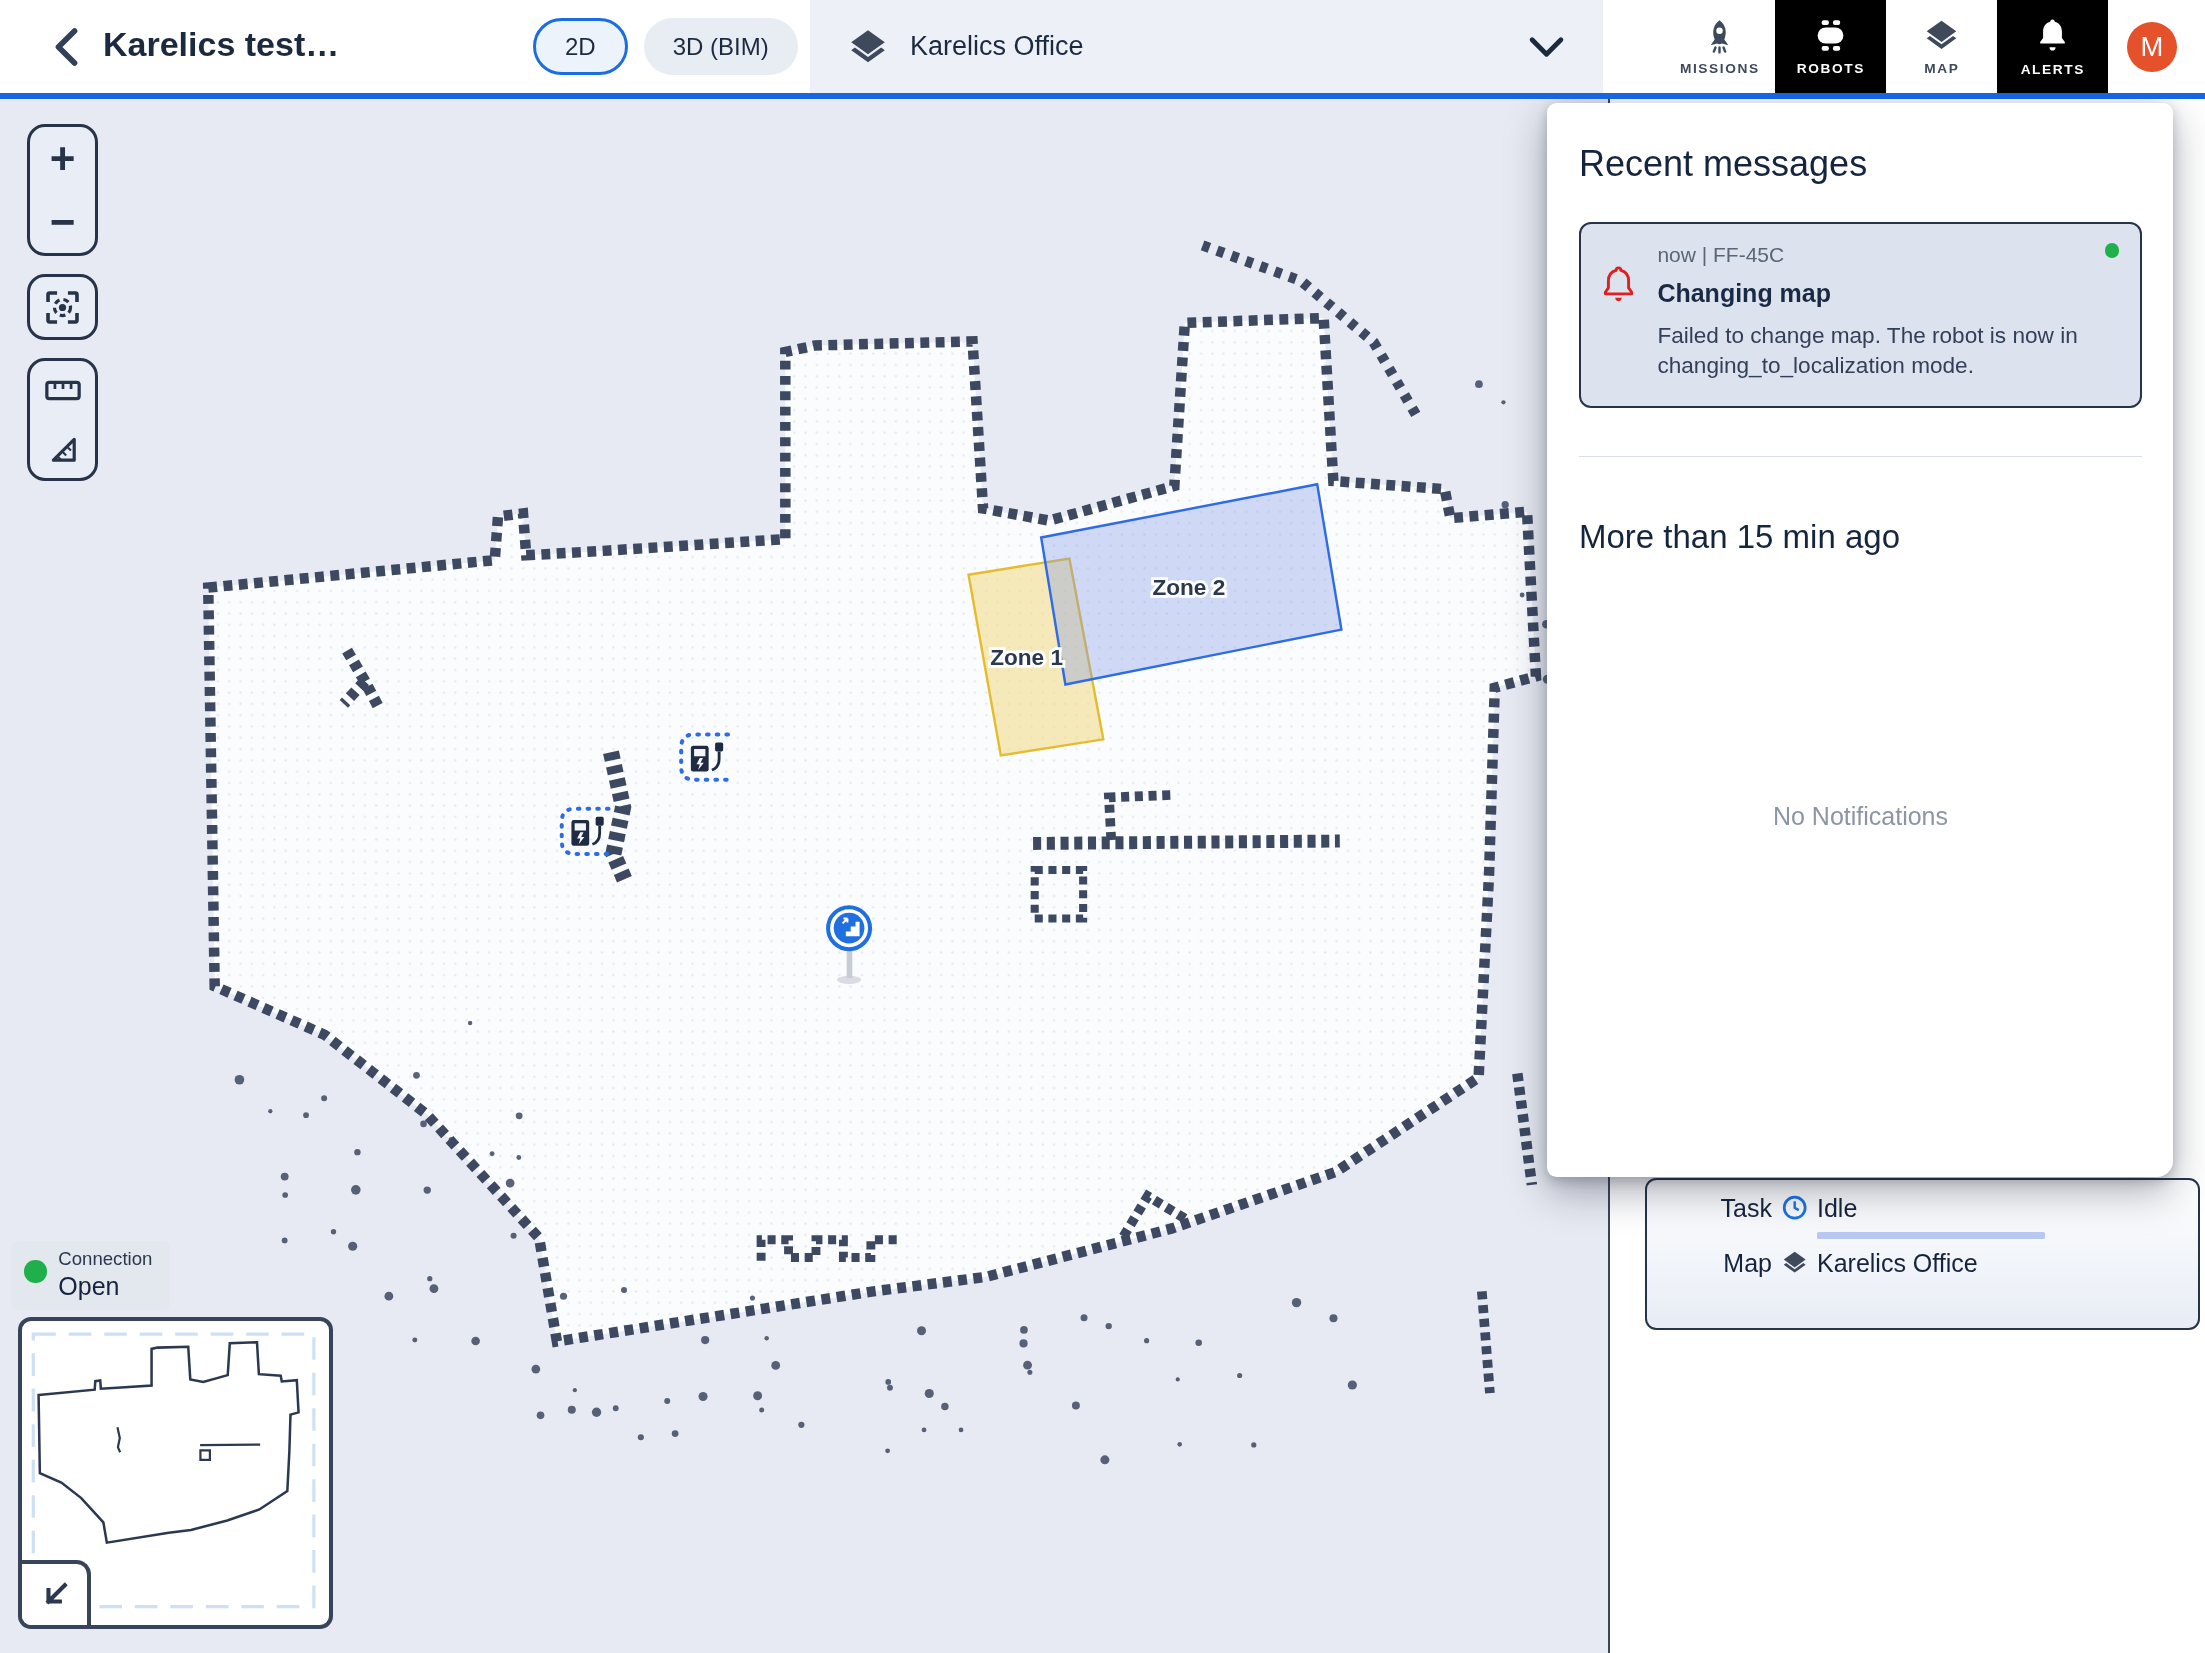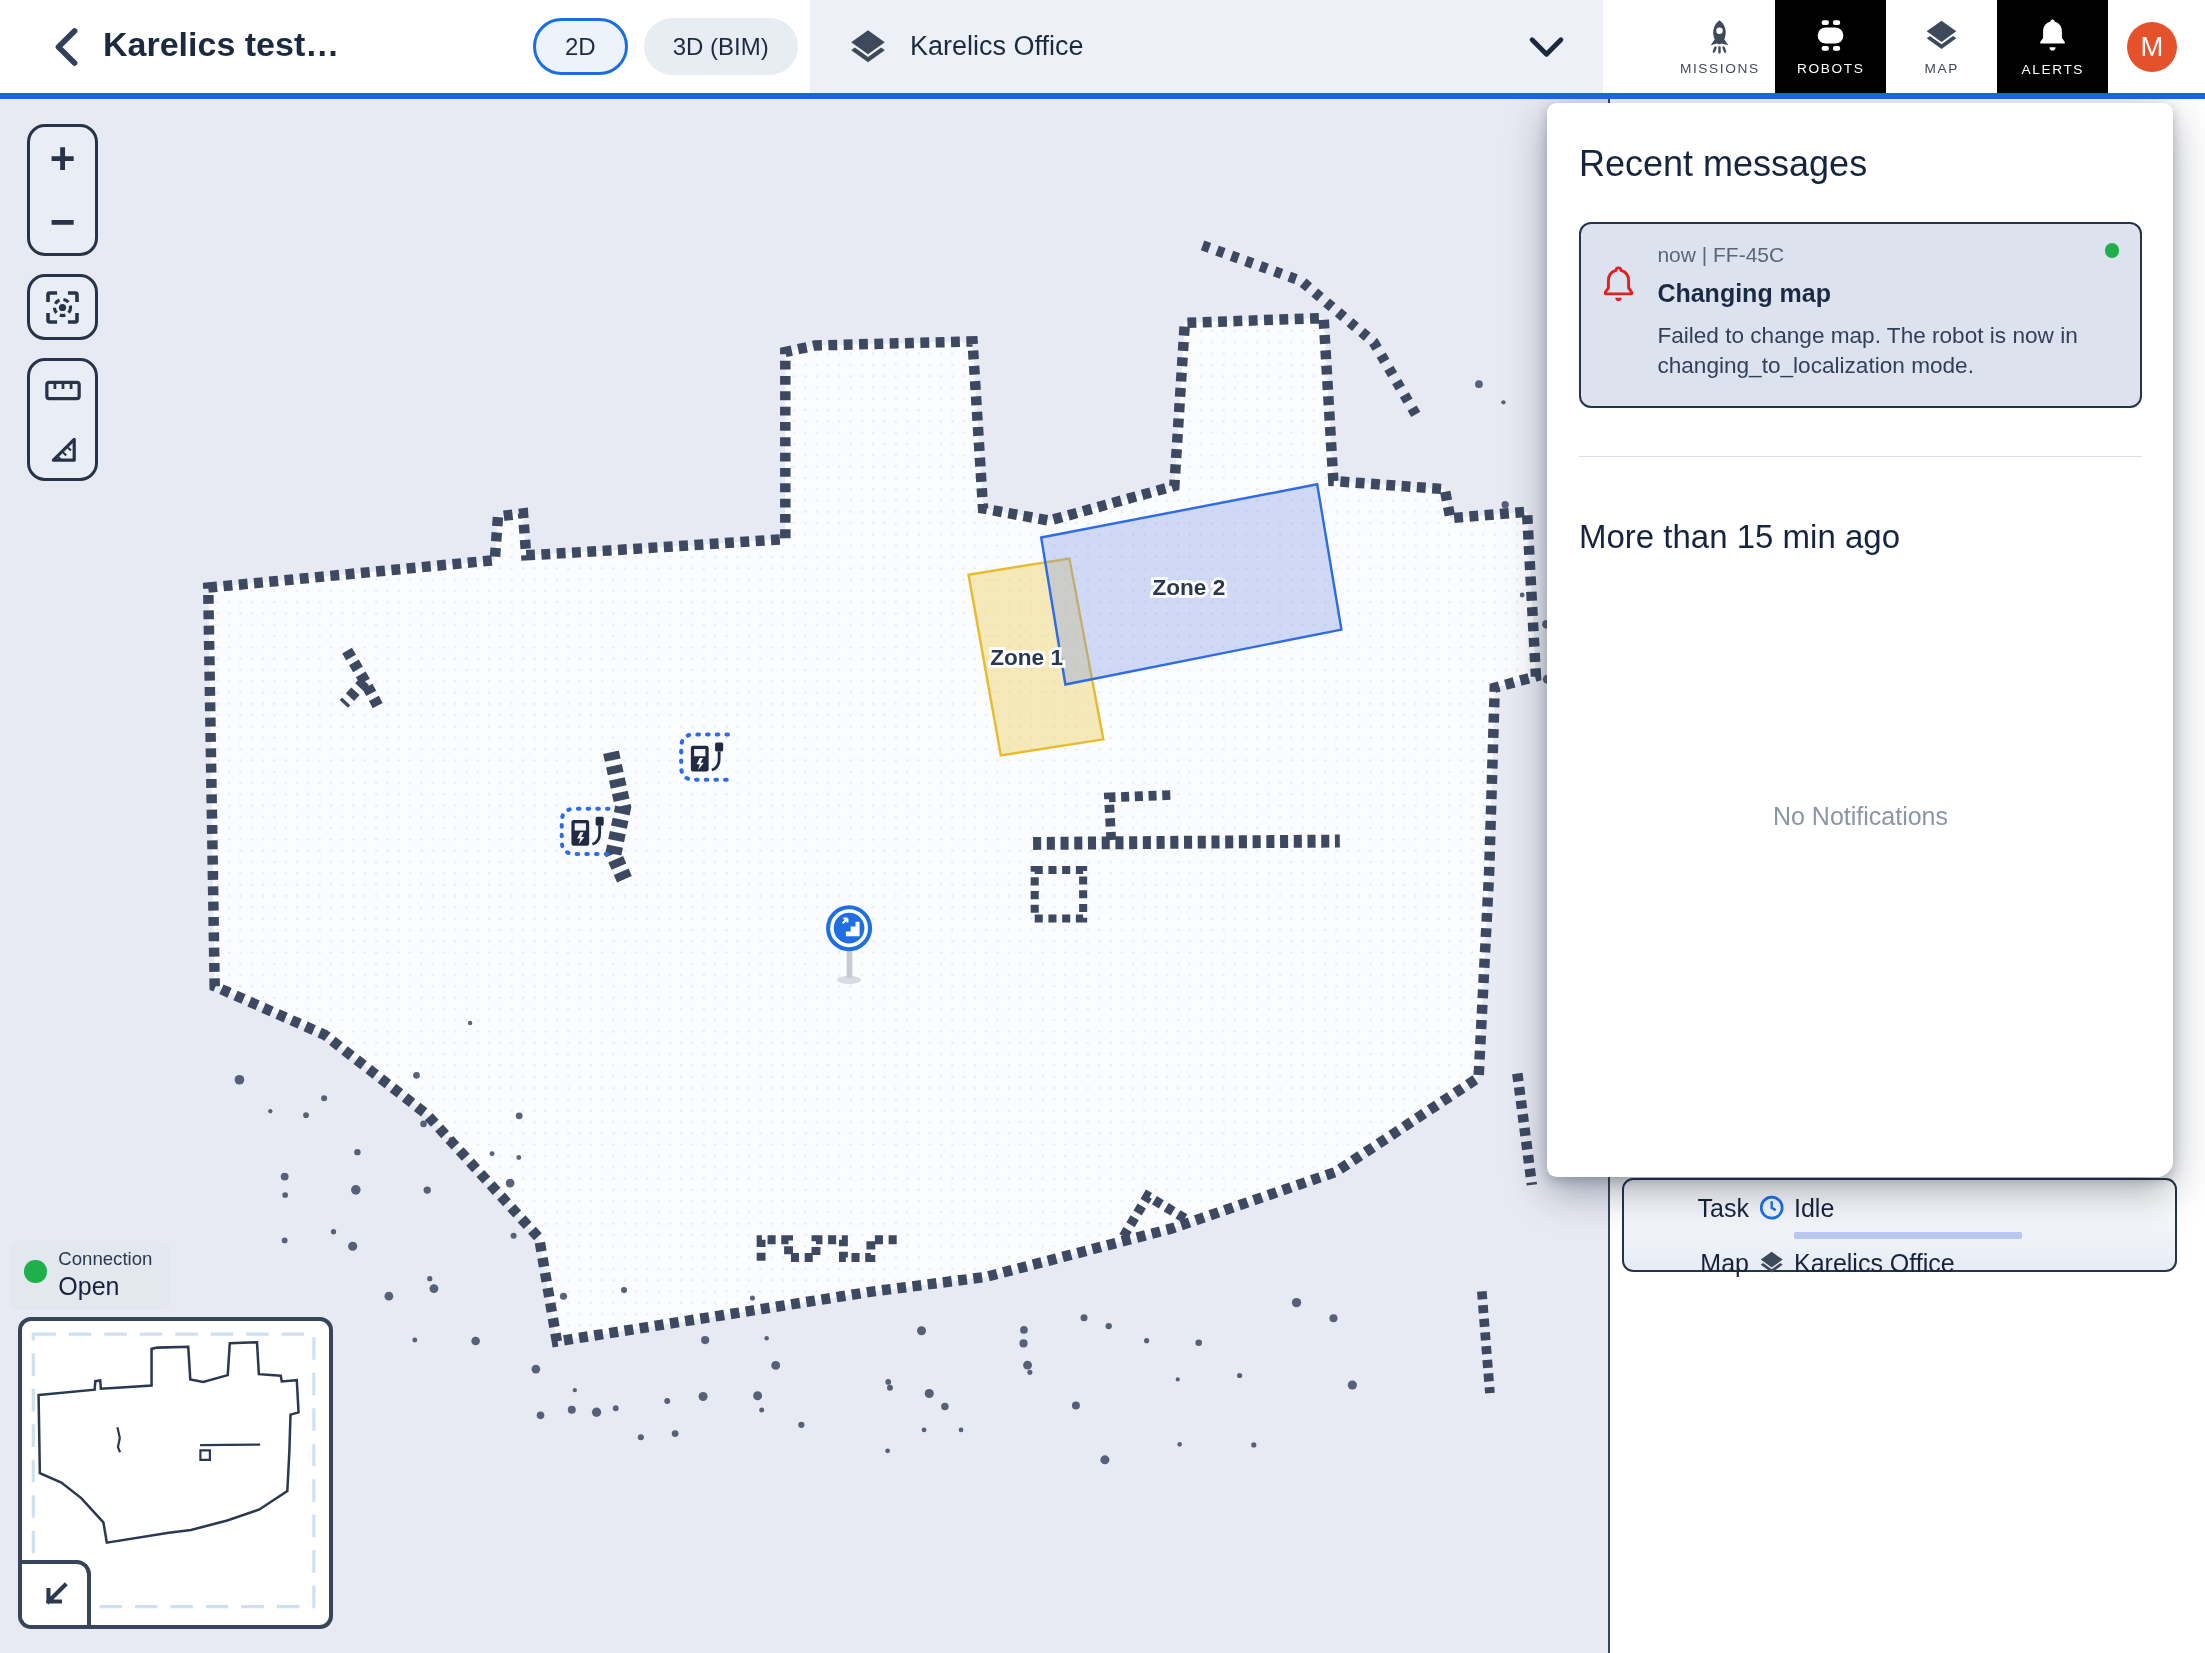--- a/index.html
+++ b/index.html
@@ -19,21 +19,21 @@
   .view-toggle{position:absolute;left:533px;top:18px;display:flex;gap:16px;text-align:right;}
   .toggle-btn{height:57px;border-radius:29px;padding:0 29px;font-size:24px;display:flex;align-items:center;
     background:#e8edf4;color:#1c2a40;box-sizing:border-box;}
   .toggle-btn.active{background:#edf3fb;border:3.2px solid #1a6ee0;}
   .map-select{position:absolute;left:810px;top:0;width:793px;height:93px;background:#edf1f7;
     display:flex;align-items:center;padding:0 37px;box-sizing:border-box;cursor:pointer;}
   .map-select .label{font-size:27px;margin-left:21px;color:#1c2a40;}
   .map-select .chev{margin-left:auto;}
   .tabs{position:absolute;right:0;top:0;height:93px;display:flex;align-items:stretch;padding-right:9.7px;z-index:51;}
   .tab{width:111px;display:flex;flex-direction:column;align-items:center;justify-content:center;gap:7.3px;cursor:pointer;}
-  .tab .tab-label{font-size:13.7px;font-weight:normal;letter-spacing:1.6px;color:#3e4a5c;text-align:right;}
+  .tab .tab-label{font-size:13.7px;font-weight:bold;letter-spacing:1.6px;color:#3e4a5c;text-align:right;}
   .tab.active{background:#000000;}
   .tab.active .tab-label{color:#ffffff;}
   .avatar-box{width:87px;display:flex;align-items:center;justify-content:center;}
   .avatar{width:50px;height:50px;border-radius:50%;background:#e5512b;color:#fff;font-size:27.4px;font-weight:500;
     display:flex;align-items:center;justify-content:center;}
   
   .map-controls{position:absolute;left:27px;top:124px;width:71px;display:flex;flex-direction:column;gap:18px;z-index:20;}
   .ctrl-group{background:#e9eef6;border:3.2px solid #263349;border-radius:18px;display:flex;flex-direction:column;box-sizing:border-box;}
   .ctrl-btn{width:100%;height:65px;display:flex;align-items:center;justify-content:center;color:#263349;cursor:pointer;}
   .ctrl-btn.square{height:61px;}
@@ -46,21 +46,21 @@
   .conn-status{font-size:25px;color:#16233c;margin-top:1.6px;}
   
   .minimap{position:absolute;left:18px;top:1317px;width:315px;height:312px;background:#ffffff;
     border:4px solid #37445a;border-radius:13px;z-index:20;box-sizing:border-box;overflow:hidden;}
   .mini-collapse{position:absolute;left:0;bottom:0;width:65px;height:61px;background:#ffffff;
     border-top:4px solid #37445a;border-right:4px solid #37445a;border-top-right-radius:14.5px;
     display:flex;align-items:center;justify-content:center;cursor:pointer;}
   
   .sidebar{position:absolute;left:1608px;top:99px;width:597px;height:1554px;background:#ffffff;
     border-left:2.4px solid #3a4658;z-index:10;box-sizing:border-box;}
-  .robot-card{position:absolute;left:12px;top:1079px;width:555px;height:94px;box-sizing:border-box;
+  .robot-card{position:absolute;left:35px;top:1079px;width:555px;height:152px;box-sizing:border-box;
     border:2.4px solid #263349;border-radius:11.3px;background:linear-gradient(#ffffff,#e7ecf5);
     padding:9.7px 19.4px 8px 0;}
   .rc-row{display:grid;grid-template-columns:125px 45px 1fr;align-items:center;height:37px;}
   .rc-label{font-size:25px;color:#16233c;text-align:right;}
   .rc-icon{display:flex;align-items:center;justify-content:center;}
   .rc-value{font-size:25px;color:#16233c;}
   .rc-bar-row{display:grid;grid-template-columns:170px 1fr;align-items:center;height:18px;}
   .rc-bar{grid-column:2;width:228px;height:7.3px;background:#b9c8f0;border-radius:1.6px;}
   
   .popover{position:absolute;left:1547px;top:103px;width:626px;height:1074px;background:#ffffff;z-index:40;

